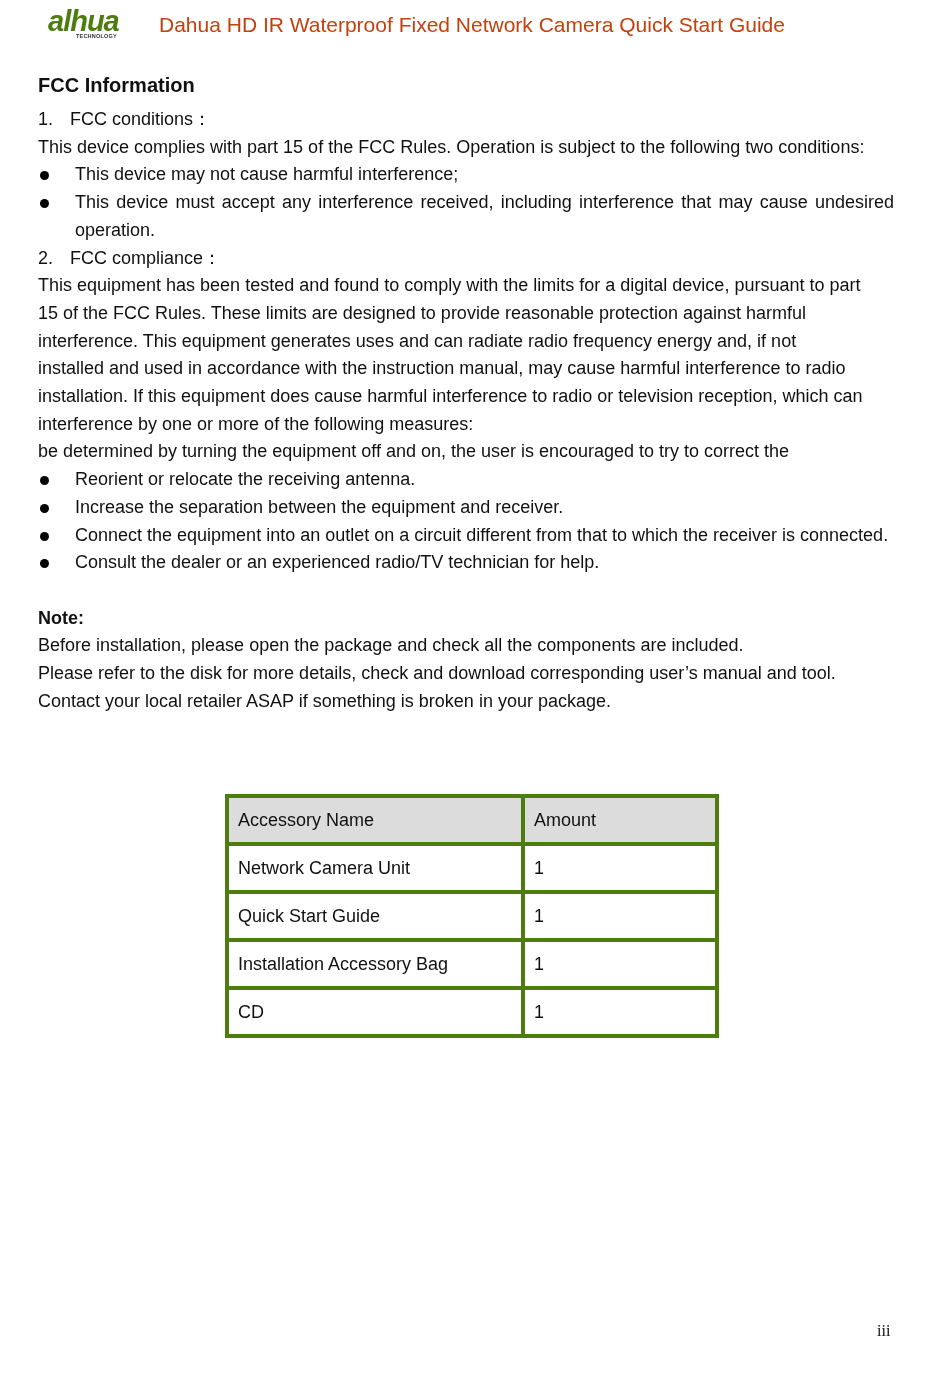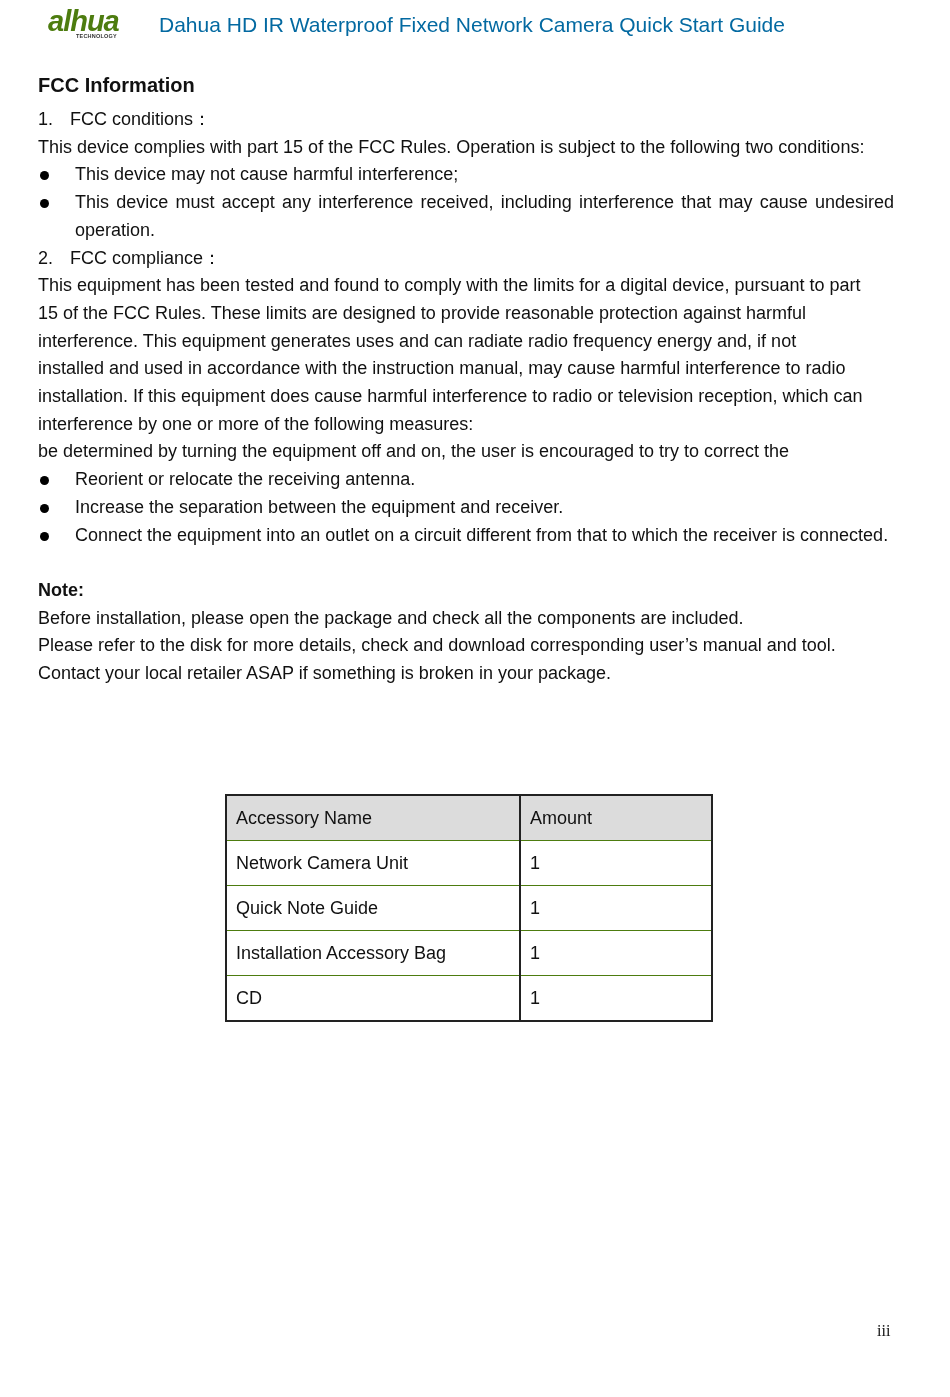--- a/index.html
+++ b/index.html
@@ -1,34 +1,34 @@
 <!DOCTYPE html>
 <html><head>
 <meta charset="utf-8">
 <style>
   html, body { margin: 0; padding: 0; background: #ffffff; }
   body { width: 950px; height: 1397px; position: relative; font-family: "Liberation Sans", sans-serif; color: #111; overflow: hidden; }
   .header { position: absolute; left: 46px; top: 4px; height: 40px; display: flex; align-items: center; }
   .logo { position: relative; width: 105px; height: 38px; }
   .logo-word { position: absolute; left: 2px; top: 0px; font-family: Liberation Sans, sans-serif; font-weight: bold; font-style: italic; font-size: 29px; color: #4d7c0f; letter-spacing: -1px; line-height: 32px; }
   .logo-sub { position: absolute; left: 30px; top: 28px; font-size: 5.5px; color: #333; font-weight: bold; letter-spacing: 0.2px; }
-  .header-title { margin-left: 8px; font-size: 21px; color: #0369a1; position: relative; top: 1px; }
+  .header-title { margin-left: 8px; font-size: 21px; color: #c2410c; position: relative; top: 1px; }
   .content { position: absolute; left: 38px; top: 62px; width: 860px; }
   .h1 { font-size: 20px; font-weight: bold; line-height: 30px; margin: 8px 0 6px 0; }
   .line { font-size: 18px; line-height: 27.7px; }
   .numbered { display: flex; }
   .numbered .num { width: 32px; }
   .bullet { display: flex; font-size: 18px; line-height: 27.7px; }
   .bullet .dot { width: 37px; flex: none; position: relative; }
   .bullet .dot::before { content: ""; position: absolute; left: 2px; top: 10px; width: 9px; height: 9px; border-radius: 50%; background: #000; }
   .bullet .txt { flex: 1; text-align: justify; text-align-last: left; padding-right: 4px; }
   .gap { height: 27.7px; }
   .bold { font-weight: bold; }
   table.acc { position: absolute; left: 225px; top: 794px; border-collapse: collapse; font-size: 18px; }
-  table.acc td, table.acc th { border: 1px solid #4d7c0f; height: 44px; padding: 0 9px; text-align: left; font-weight: normal; }
+  table.acc td, table.acc th { border: 4px solid #4d7c0f; height: 44px; padding: 0 9px; text-align: left; font-weight: normal; }
   table.acc th { background: #dcdcdc; }
   table.acc .c1 { width: 274px; }
   table.acc .c2 { width: 172px; }
   table.acc { border: 2px solid #222; }
   table.acc td.c1, table.acc th.c1 { border-right: 2px solid #222; }
   .page-num { position: absolute; left: 877px; top: 1322px; font-family: "Liberation Serif", serif; font-size: 16px; }
 </style>
 </head>
 <body>
 
@@ -75,20 +75,24 @@
     <span class="txt">Reorient or relocate the receiving antenna.</span>
   </div>
   <div class="bullet">
     <span class="dot"></span>
     <span class="txt">Increase the separation between the equipment and receiver.</span>
   </div>
   <div class="bullet">
     <span class="dot"></span>
     <span class="txt">Connect the equipment into an outlet on a circuit different from that to which the receiver is connected.</span>
   </div>
+  <div class="bullet">
+    <span class="dot"></span>
+    <span class="txt">Consult the dealer or an experienced radio/TV technician for help.</span>
+  </div>
 
   <div class="gap"></div>
 
   <div class="line bold">Note:</div>
   <div class="line">Before installation, please open the package and check all the components are included.</div>
   <div class="line">Please refer to the disk for more details, check and download corresponding user’s manual and tool.</div>
   <div class="line">Contact your local retailer ASAP if something is broken in your package.</div>
 </div>
 
 <table class="acc">
@@ -97,21 +101,21 @@
       <th class="c1">Accessory Name</th>
       <th class="c2">Amount</th>
     </tr>
   </thead>
   <tbody>
     <tr>
       <td class="c1">Network Camera Unit</td>
       <td class="c2">1</td>
     </tr>
     <tr>
-      <td class="c1">Quick Note Guide</td>
+      <td class="c1">Quick Start Guide</td>
       <td class="c2">1</td>
     </tr>
     <tr>
       <td class="c1">Installation Accessory Bag</td>
       <td class="c2">1</td>
     </tr>
     <tr>
       <td class="c1">CD</td>
       <td class="c2">1</td>
     </tr>

